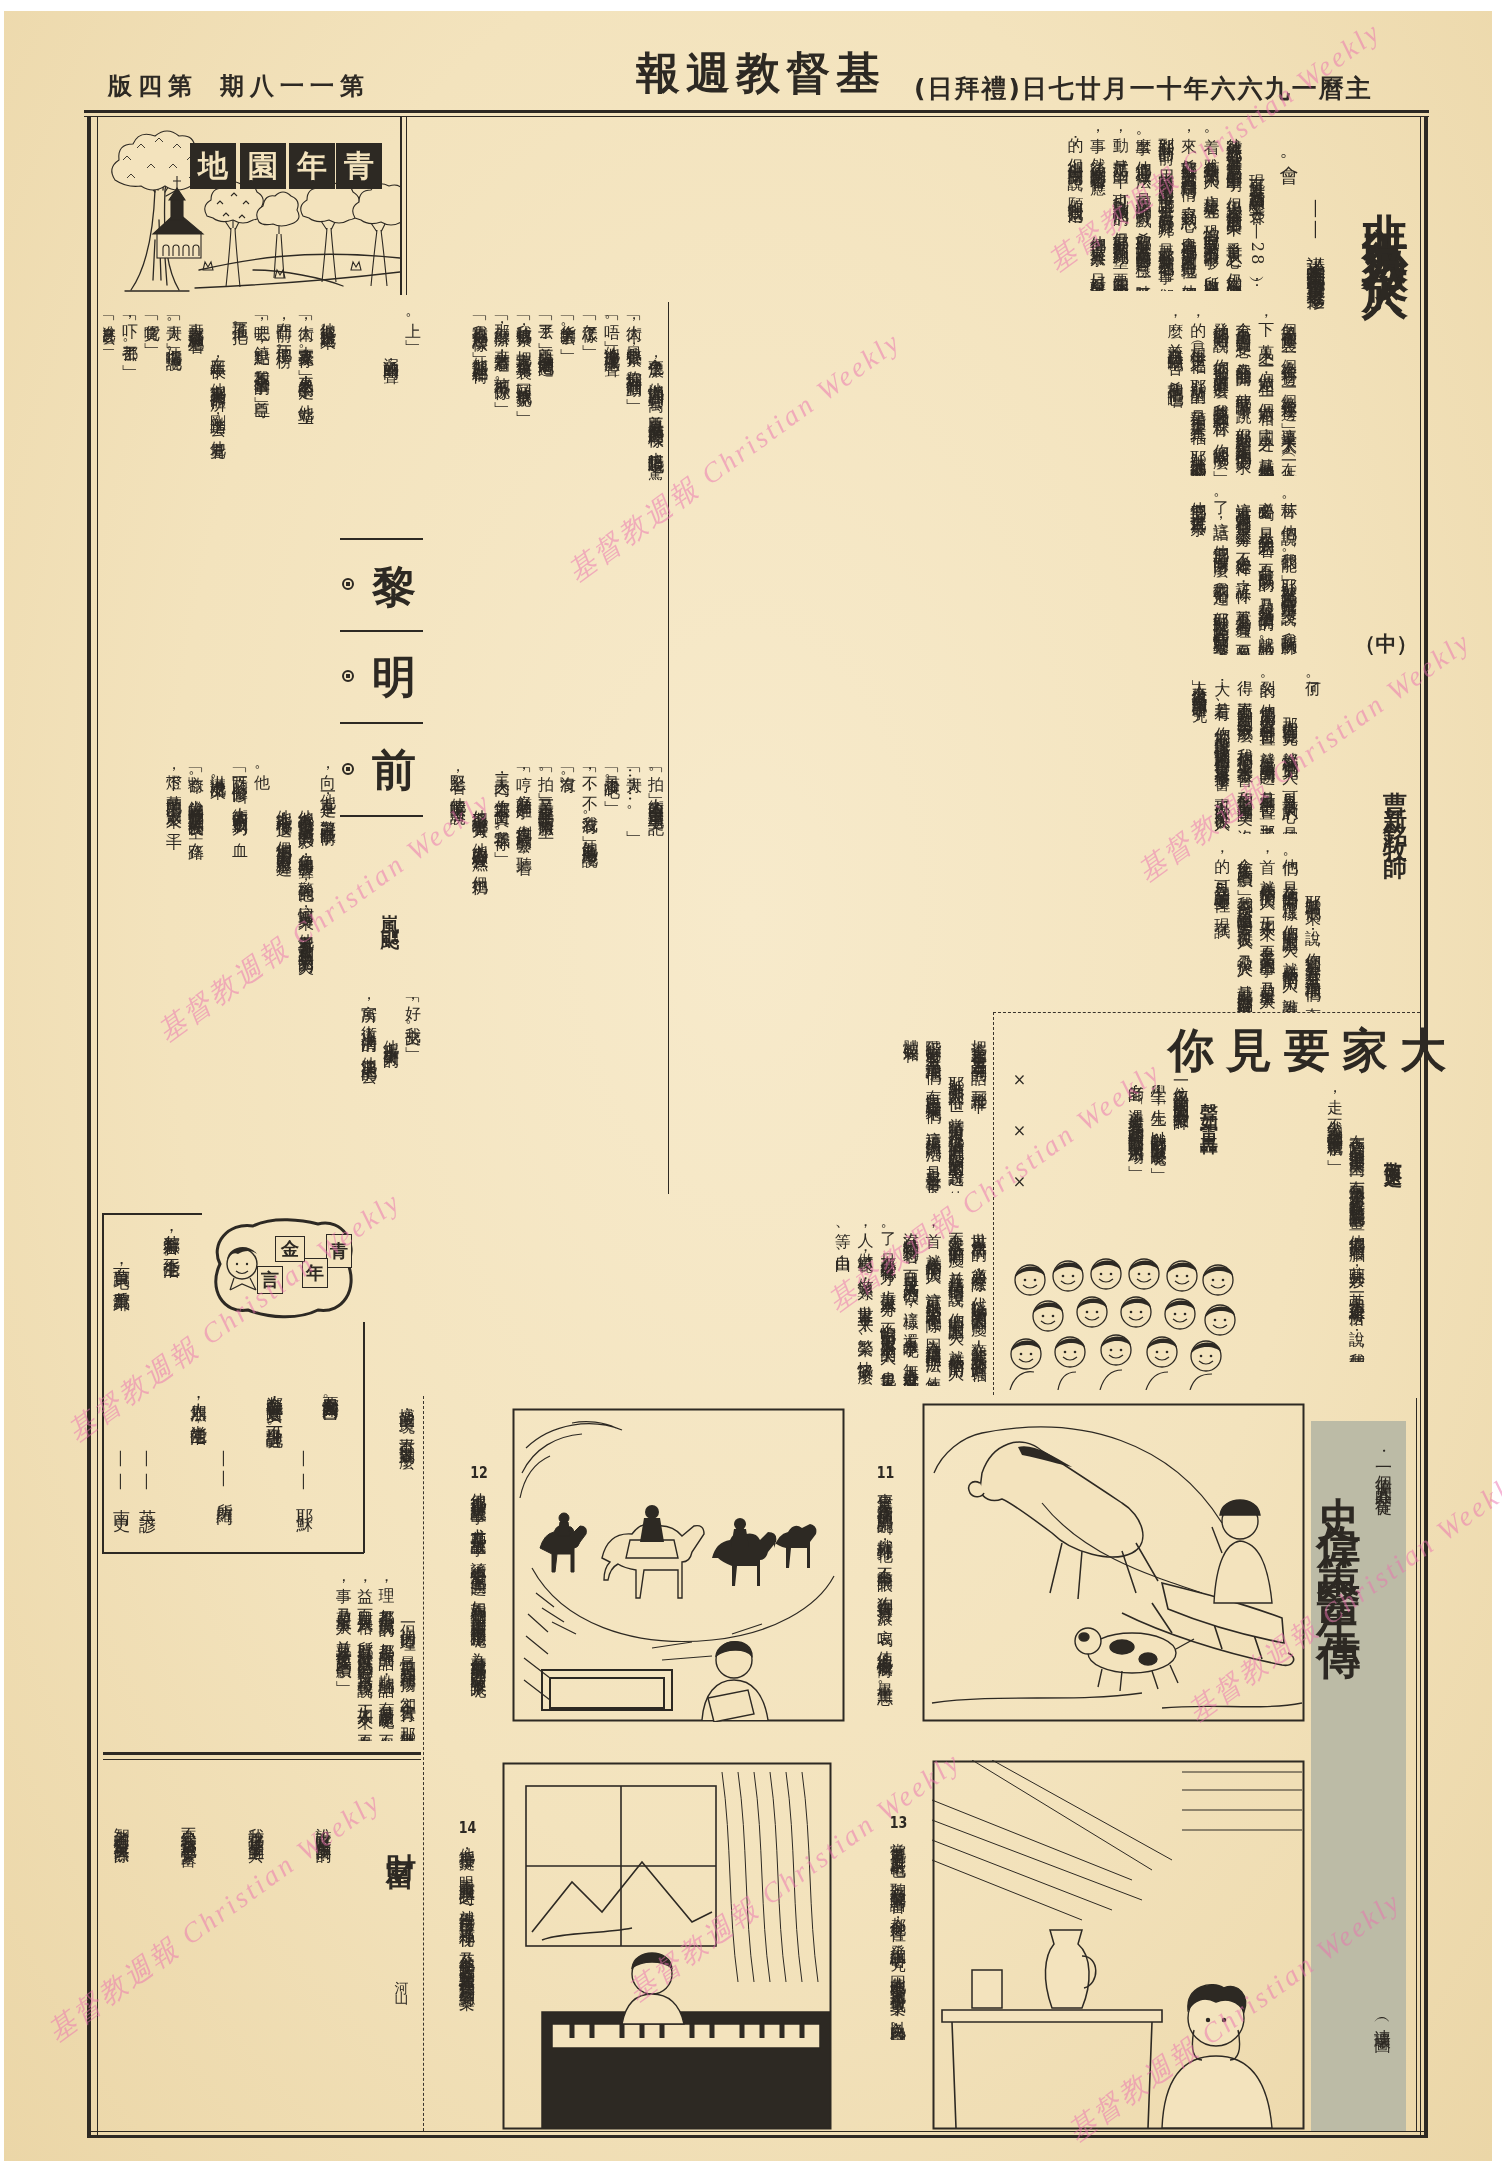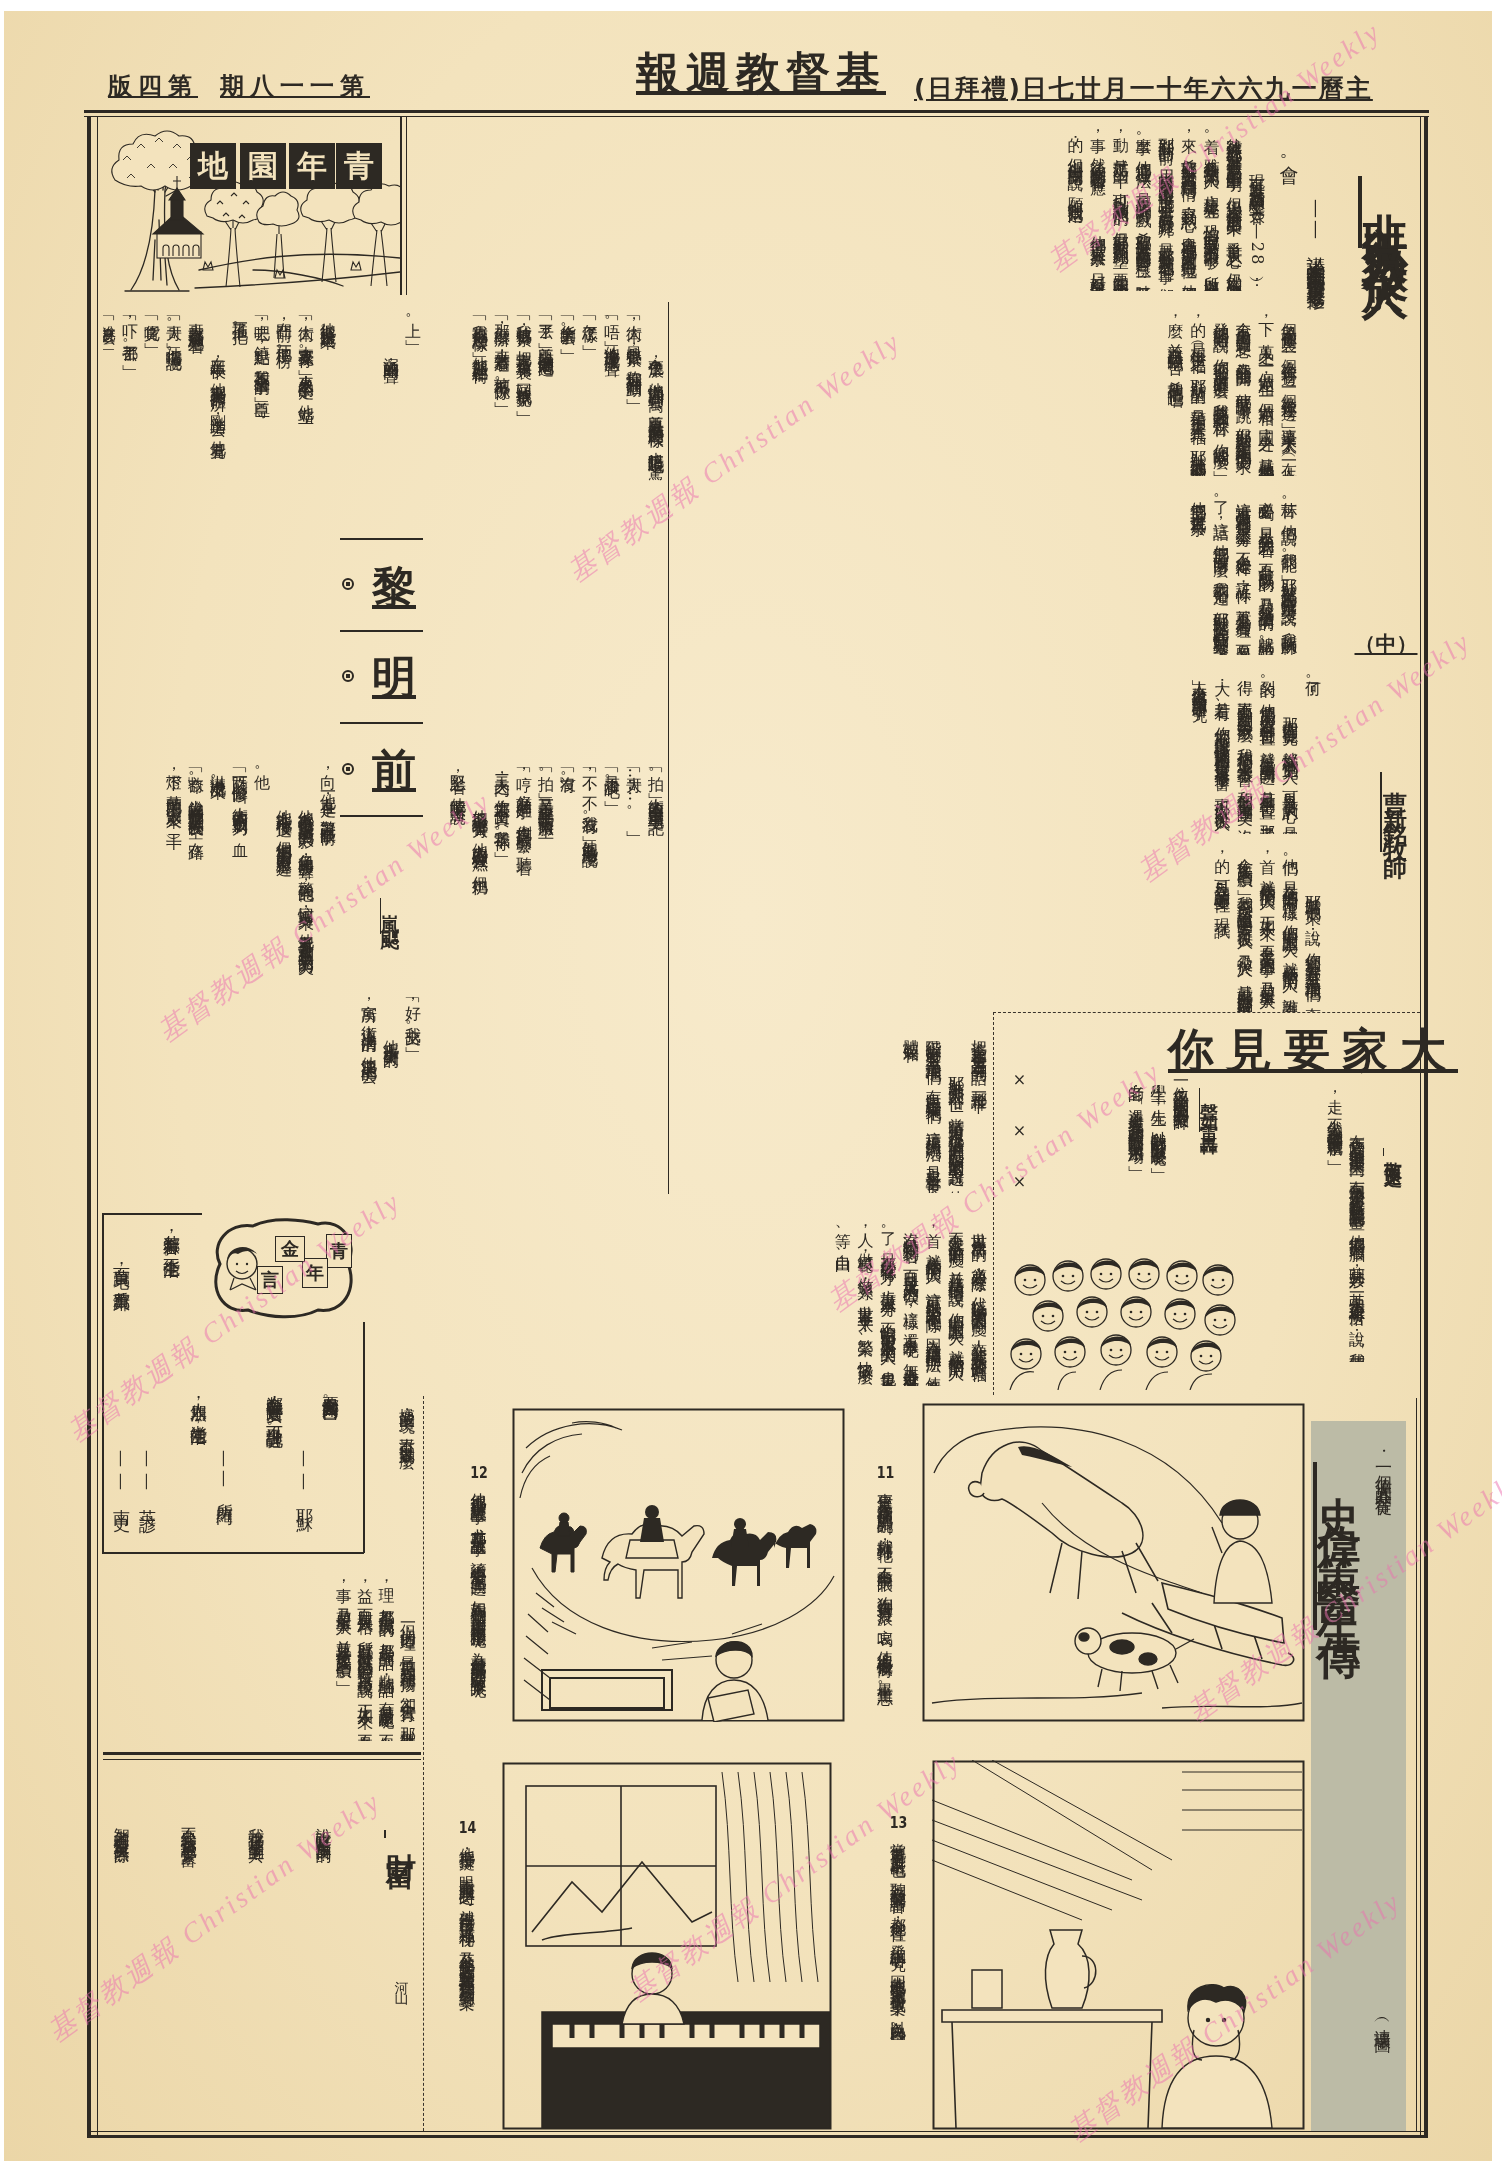--- a/index.html
+++ b/index.html
@@ -5,21 +5,21 @@
 *{margin:0;padding:0;box-sizing:border-box;}
 html,body{width:1502px;height:2165px;background:#ffffff;overflow:hidden;}
 body{font-family:"DejaVu Serif",serif;color:#2d2923;}
 .page{position:relative;width:1502px;height:2165px;overflow:hidden;background:#ffffff;}
 .paper{position:absolute;left:4px;top:11px;width:1488px;height:2150px;background:radial-gradient(ellipse at 50% 42%,#f7eacb 0%,#f3e3bd 55%,#ebd6a7 100%);}
 .a{position:absolute;}
 .vt{position:absolute;writing-mode:vertical-rl;white-space:pre-wrap;overflow:hidden;font-family:"DejaVu Serif",serif;font-size:16px;line-height:22.7px;letter-spacing:2.3px;color:#2d2923;}
 .story{line-height:22px;letter-spacing:1.8px;}
 .cap{line-height:20.5px;letter-spacing:2px;}
 .rtl{direction:rtl;unicode-bidi:bidi-override;white-space:nowrap;}
-.bold{font-family:"DejaVu Sans",sans-serif;font-weight:bold;text-decoration:underline;}
+.bold{font-family:"DejaVu Sans",sans-serif;font-weight:bold;}
 .ln{position:absolute;background:#2d2923;}
 .dv{position:absolute;width:0;border-left:1px dashed #3a342c;}
 .dh{position:absolute;height:0;border-top:1px dashed #3a342c;}
 .wm{position:absolute;color:rgba(236,112,176,0.5);font-family:"Liberation Serif",serif;font-style:italic;font-size:28px;letter-spacing:3px;transform:rotate(-36deg);transform-origin:left top;white-space:nowrap;}
 .num{text-combine-upright:all;font-family:"DejaVu Sans",sans-serif;font-weight:bold;margin-inline-start:36px;}
 .sq{position:absolute;width:46px;height:46px;background:#2d2923;color:#f3e3bd;display:flex;align-items:center;justify-content:center;font-family:"DejaVu Sans",sans-serif;font-weight:bold;font-size:30px;}
 .lc{position:absolute;border:1.5px solid #2d2923;display:flex;align-items:center;justify-content:center;font-family:"DejaVu Sans",sans-serif;font-weight:bold;font-size:18px;background:#f3e3bd;}
 .pl{line-height:22px;}
 .grey{position:absolute;background:#bcbba6;}
 </style>

